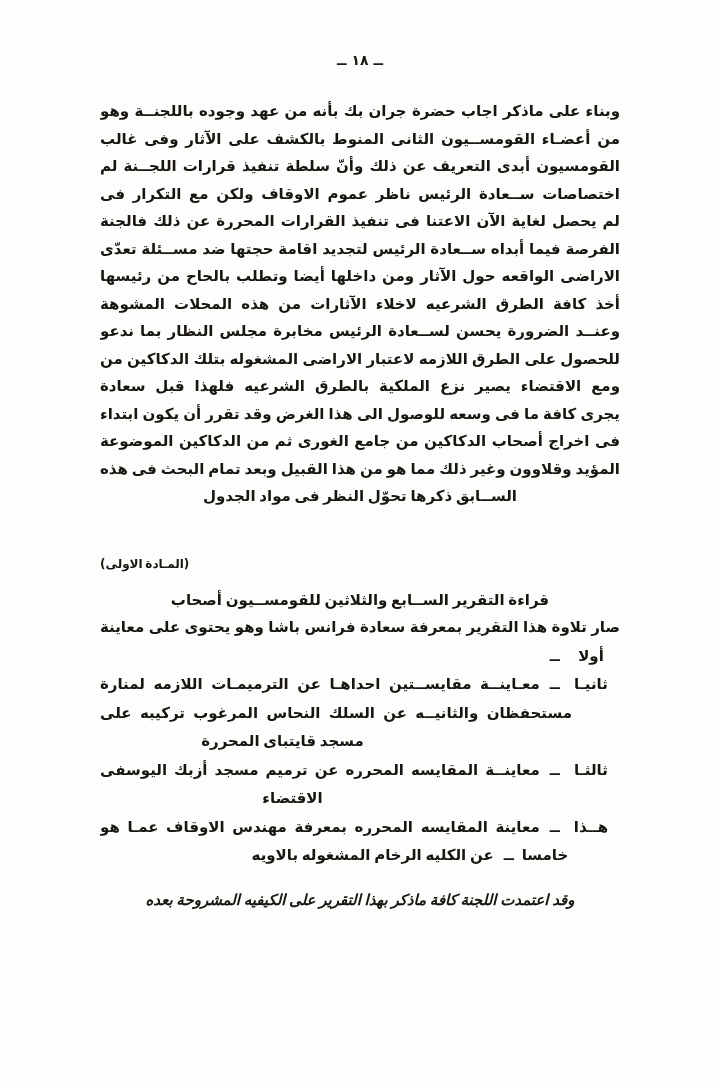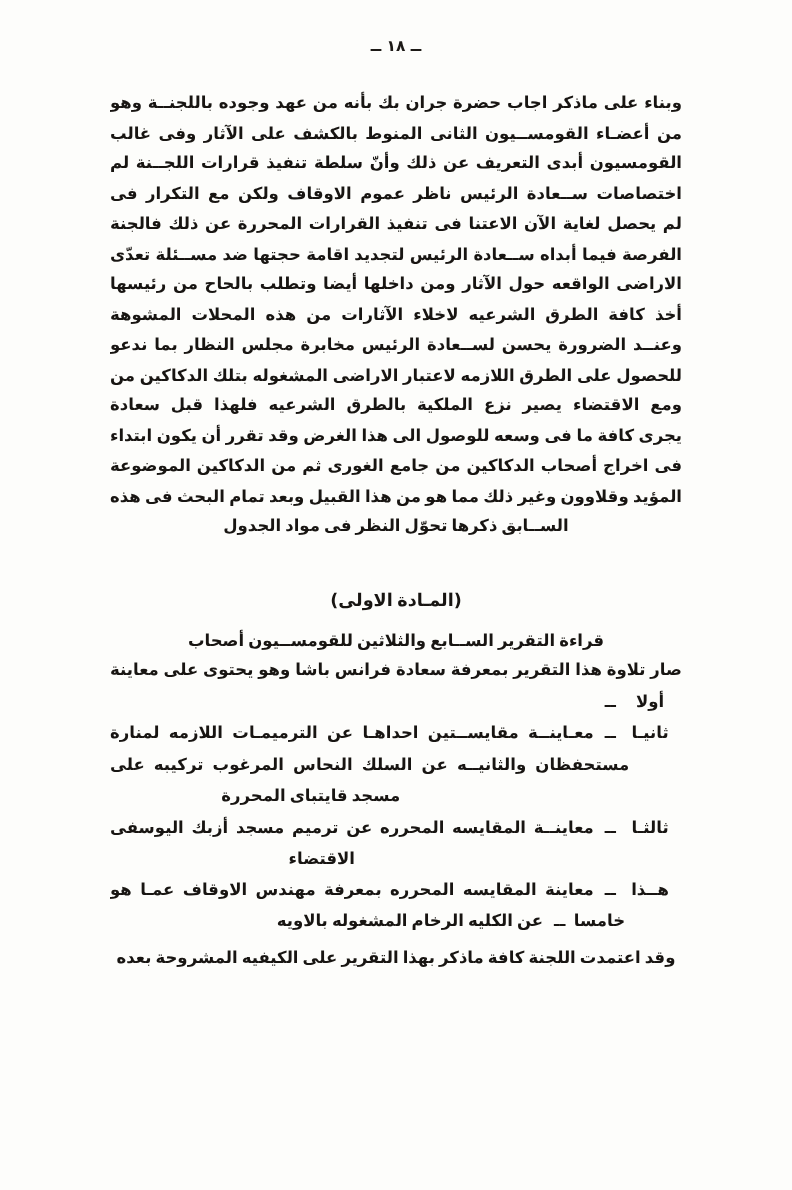--- a/index.html
+++ b/index.html
@@ -11,21 +11,21 @@
     position: relative;
     width: 720px;
     height: 1082px;
     background: #fdfdfb;
     overflow: hidden;
     font-family: "DejaVu Sans", sans-serif;
     color: #181512;
     direction: rtl;
   }
   .pagenum {
-    padding-top: 34px;
+    padding-top: 52px;
     height: 22px;
     text-align: center;
     font-size: 14px;
     font-weight: 700;
     letter-spacing: 2px;
     color: #1c1916;
   }
   .text-block {
     margin: 24px 100px 0 100px;
     width: 520px;
@@ -41,22 +41,22 @@
     white-space: normal;
   }
   .j {
     text-align: justify;
     text-align-last: justify;
   }
   .heading {
     margin-top: 38px;
     height: 30px;
     line-height: 30px;
-    text-align: center;
-    font-size: 16px;
+    text-align: left;
+    font-size: 12px;
     overflow: hidden;
   }
   .intro {
     margin-top: 8px;
   }
   .list .tl, .list .li {
     height: 28.5px;
     line-height: 28.5px;
   }
   .li {
@@ -83,21 +83,22 @@
     text-align-last: justify;
   }
   .li.shift {
     padding-right: 46px;
   }
   .cont1 { padding-right: 48px; }
   .cont2 { padding-right: 155px; }
   .cont3 { padding-right: 135px; }
   .cont4 { padding-right: 140px; }
   .closing {
-    margin-top: 4px;
+    margin-top: 16px;
+    font-style: italic;
   }
 </style>
 </head>
 <body>
 
 <div class="page">
 
   <div class="pagenum">ــ ١٨ ــ</div>
 
   <div class="text-block">

